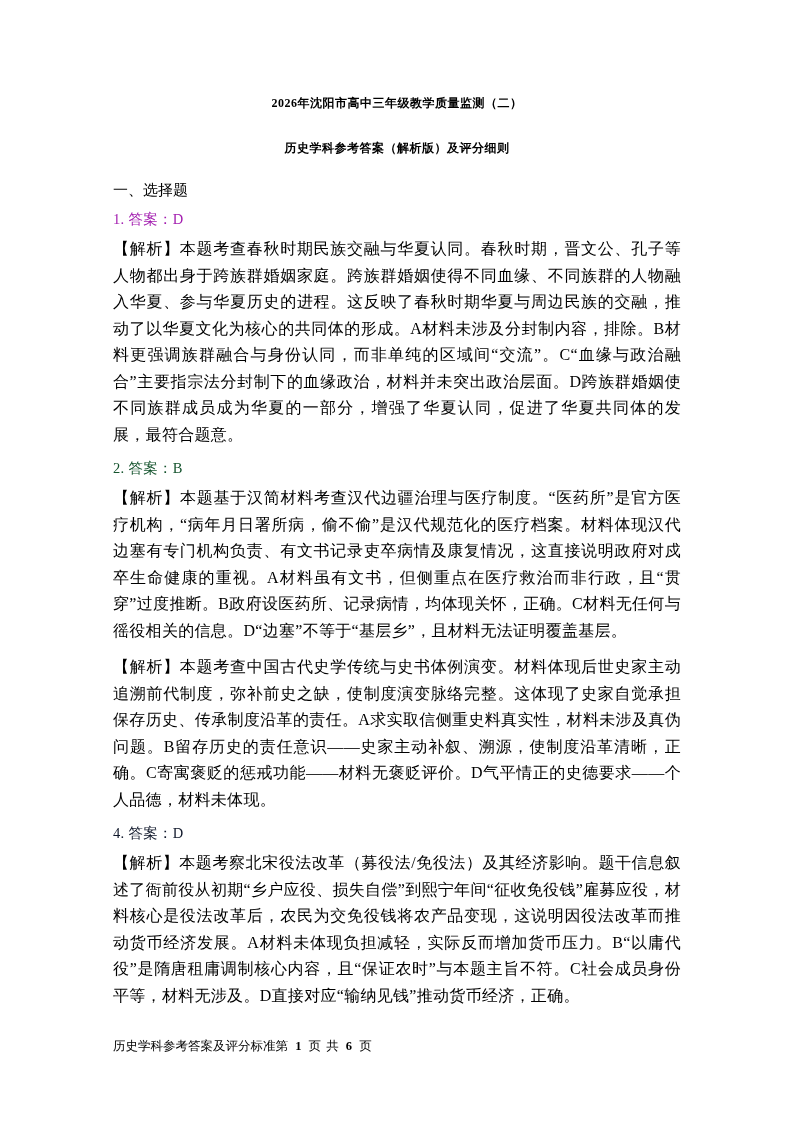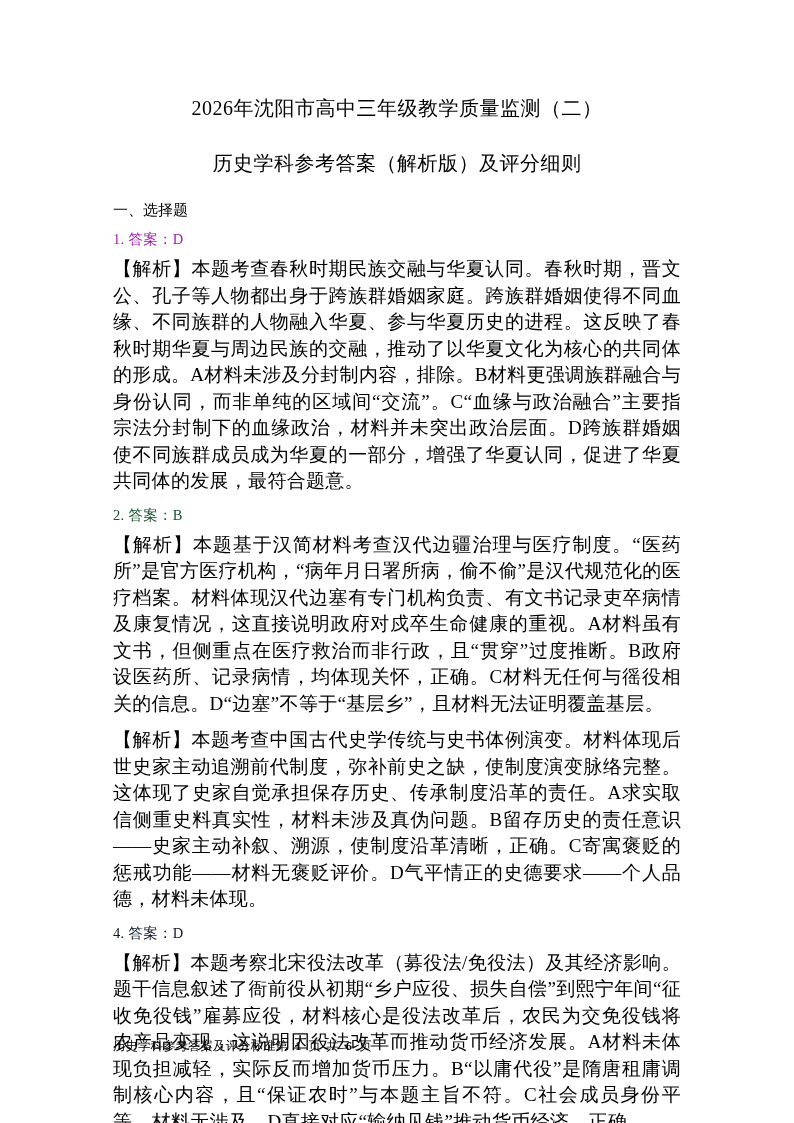--- a/index.html
+++ b/index.html
@@ -10,39 +10,39 @@
     height: 1123px;
     margin: 0 auto;
     background: #ffffff;
     font-family: "Liberation Serif", "DejaVu Serif", serif;
     color: #000000;
     padding: 95px 113px 0 113px;
     overflow: hidden;
   }
   .doc-title {
     text-align: center;
-    font-size: 20px;
-    font-weight: 400;
+    font-size: 12px;
+    font-weight: 700;
     margin: 0 0 28px 0;
     letter-spacing: 0.5px;
   }
   .doc-title.second { margin-bottom: 24px; }
   .section-heading {
     font-size: 15px;
     font-weight: 400;
     margin: 0 0 8px 0;
   }
   .answer-line {
     font-size: 14.5px;
     line-height: 20px;
     margin: 9px 0 7px 0;
     letter-spacing: 0.3px;
   }
   .analysis {
-    font-size: 19px;
+    font-size: 16px;
     line-height: 26.5px;
     text-align: justify;
     margin: 0 0 10px 0;
     letter-spacing: 0.3px;
   }
   .footer {
     position: absolute;
     left: 113px;
     right: 113px;
     top: 1038px;

